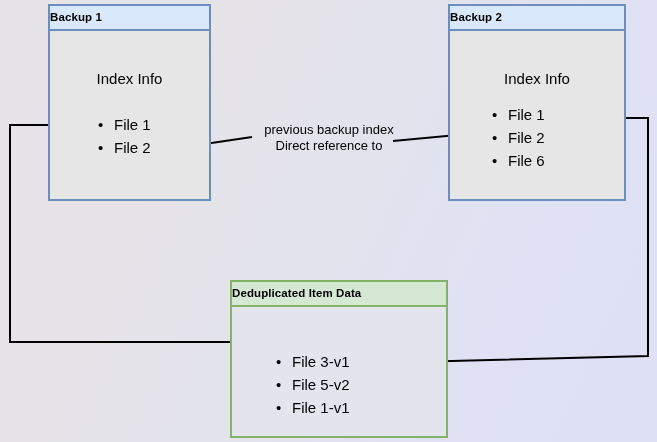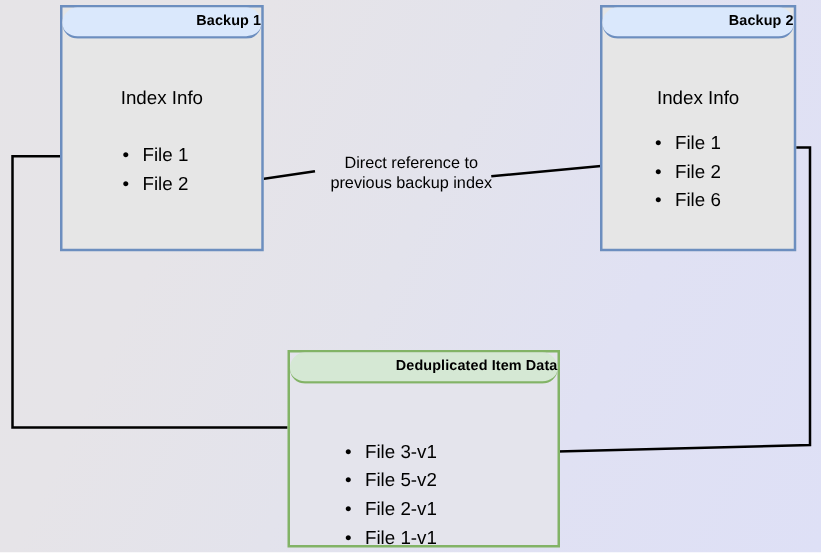--- a/index.html
+++ b/index.html
@@ -45,26 +45,25 @@
     border: 2px solid #82b366;
     background: #e4e4ec;
   }
   .node-green .node-header {
     background: #d5e8d4;
     border-bottom: 2px solid #82b366;
   }
   .node-header {
     height: 23px;
     line-height: 22px;
-    text-align: right;
+    text-align: left;
     font-size: 11.5px;
     font-weight: bold;
     color: #000;
     letter-spacing: 0.1px;
-    border-radius: 12px;
   }
   .node-body {
     position: relative;
     flex: 1 1 auto;
   }
   .index-title {
     position: absolute;
     left: 0;
     right: 0;
     text-align: center;
@@ -127,42 +126,41 @@
     <div class="node-header">Backup 1</div>
     <div class="node-body">
       <div class="index-title" style="top:39px;">Index Info</div>
       <ul class="file-list" style="left:48px; top:82px;">
         <li>File 1</li>
         <li>File 2</li>
       </ul>
     </div>
   </div>
 
-  <div class="node node-blue" style="left:480px; top:4px; width:157px; height:197px;">
+  <div class="node node-blue" style="left:448px; top:4px; width:178px; height:197px;">
     <div class="node-header">Backup 2</div>
     <div class="node-body">
       <div class="index-title" style="top:39px;">Index Info</div>
       <ul class="file-list" style="left:42px; top:72px;">
         <li>File 1</li>
         <li>File 2</li>
         <li>File 6</li>
       </ul>
     </div>
   </div>
 
   <div class="node node-green" style="left:230px; top:280px; width:218px; height:158px;">
     <div class="node-header">Deduplicated Item Data</div>
     <div class="node-body">
       <ul class="file-list" style="left:44px; top:43px;">
         <li>File 3-v1</li>
         <li>File 5-v2</li>
-        <li>File 2-v1</li>
         <li>File 1-v1</li>
       </ul>
     </div>
   </div>
 
   <div class="edge-label" style="left:247px; top:122px; width:164px;">
+    <div>previous backup index</div>
     <div>Direct reference to</div>
-    <div>previous backup index</div>
   </div>
 
 </div>
 
 </body></html>

